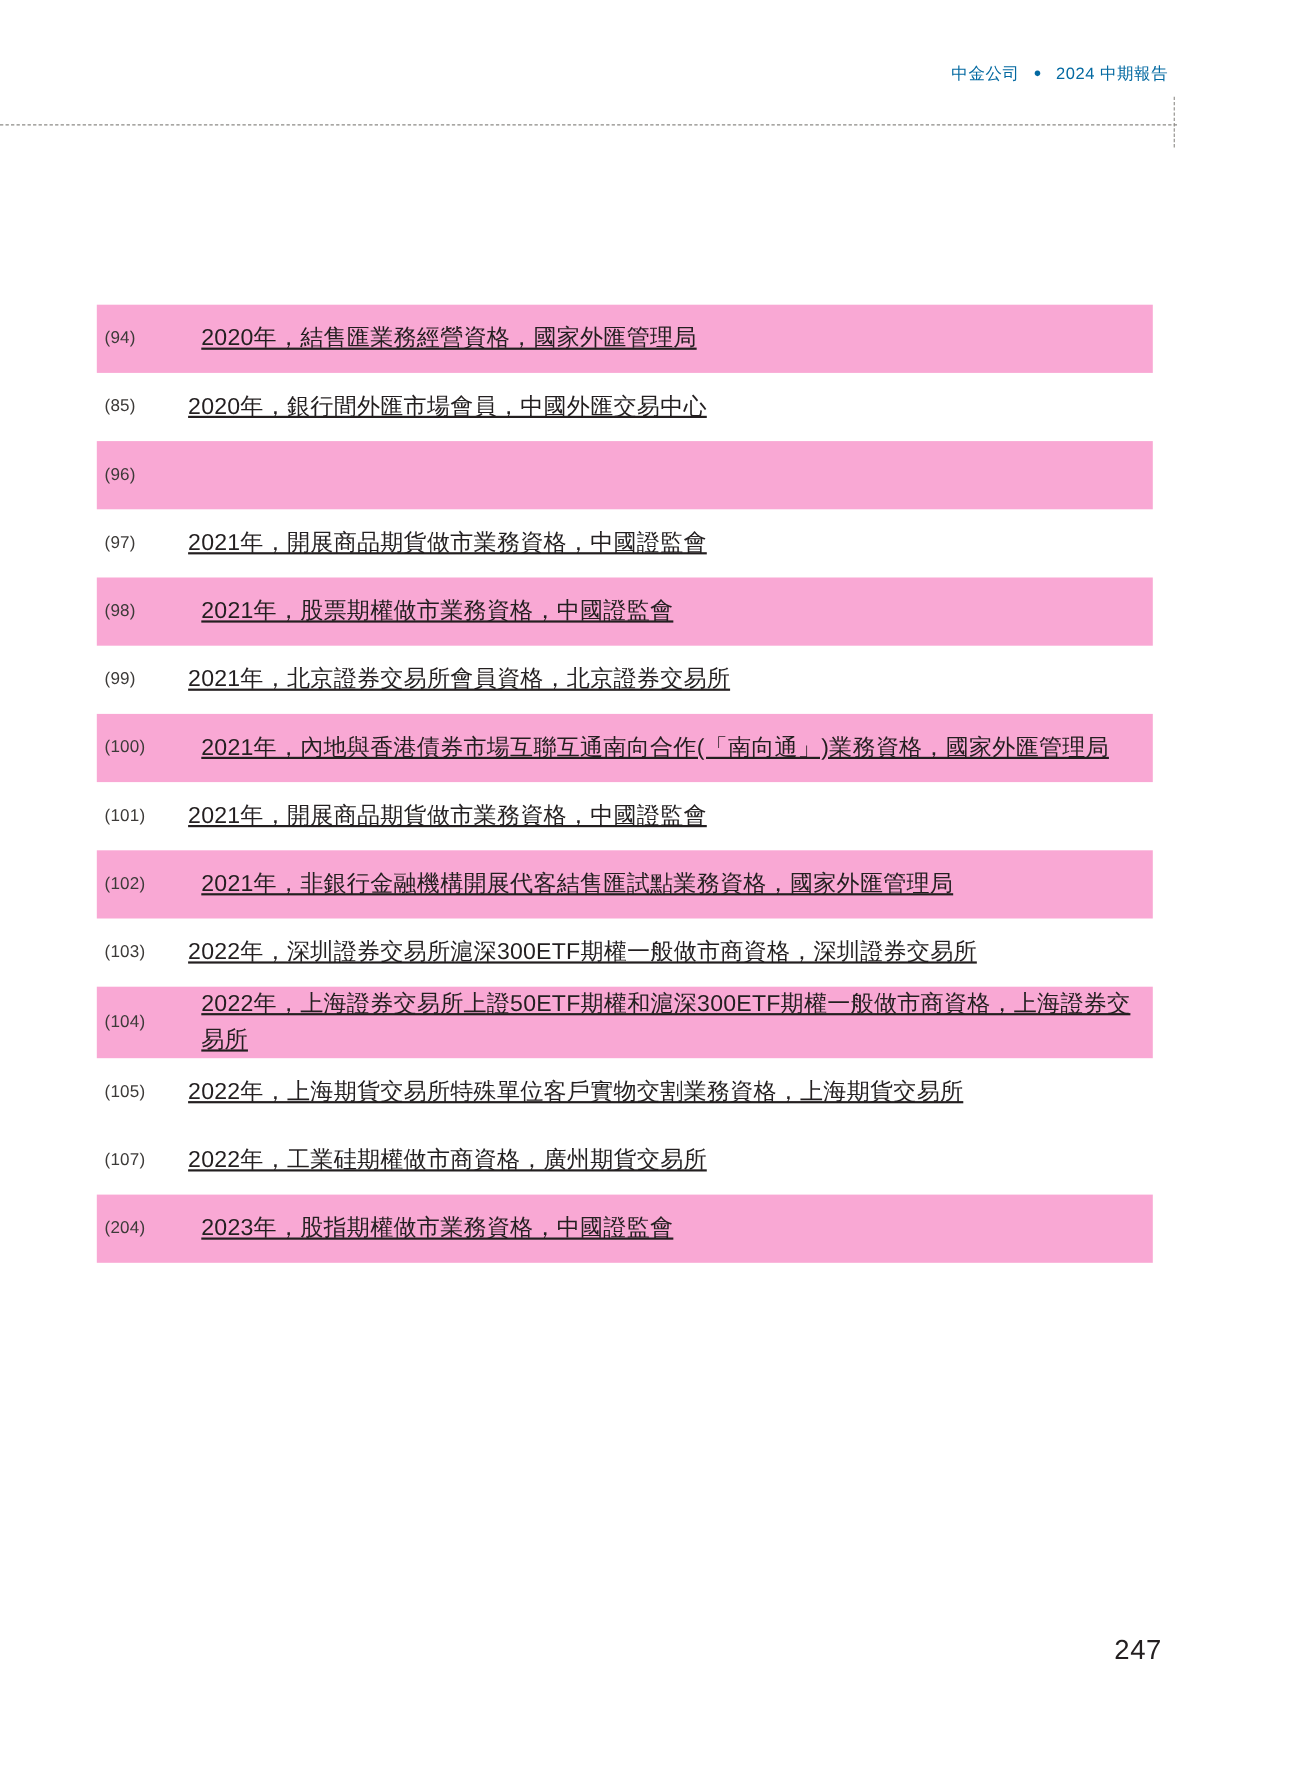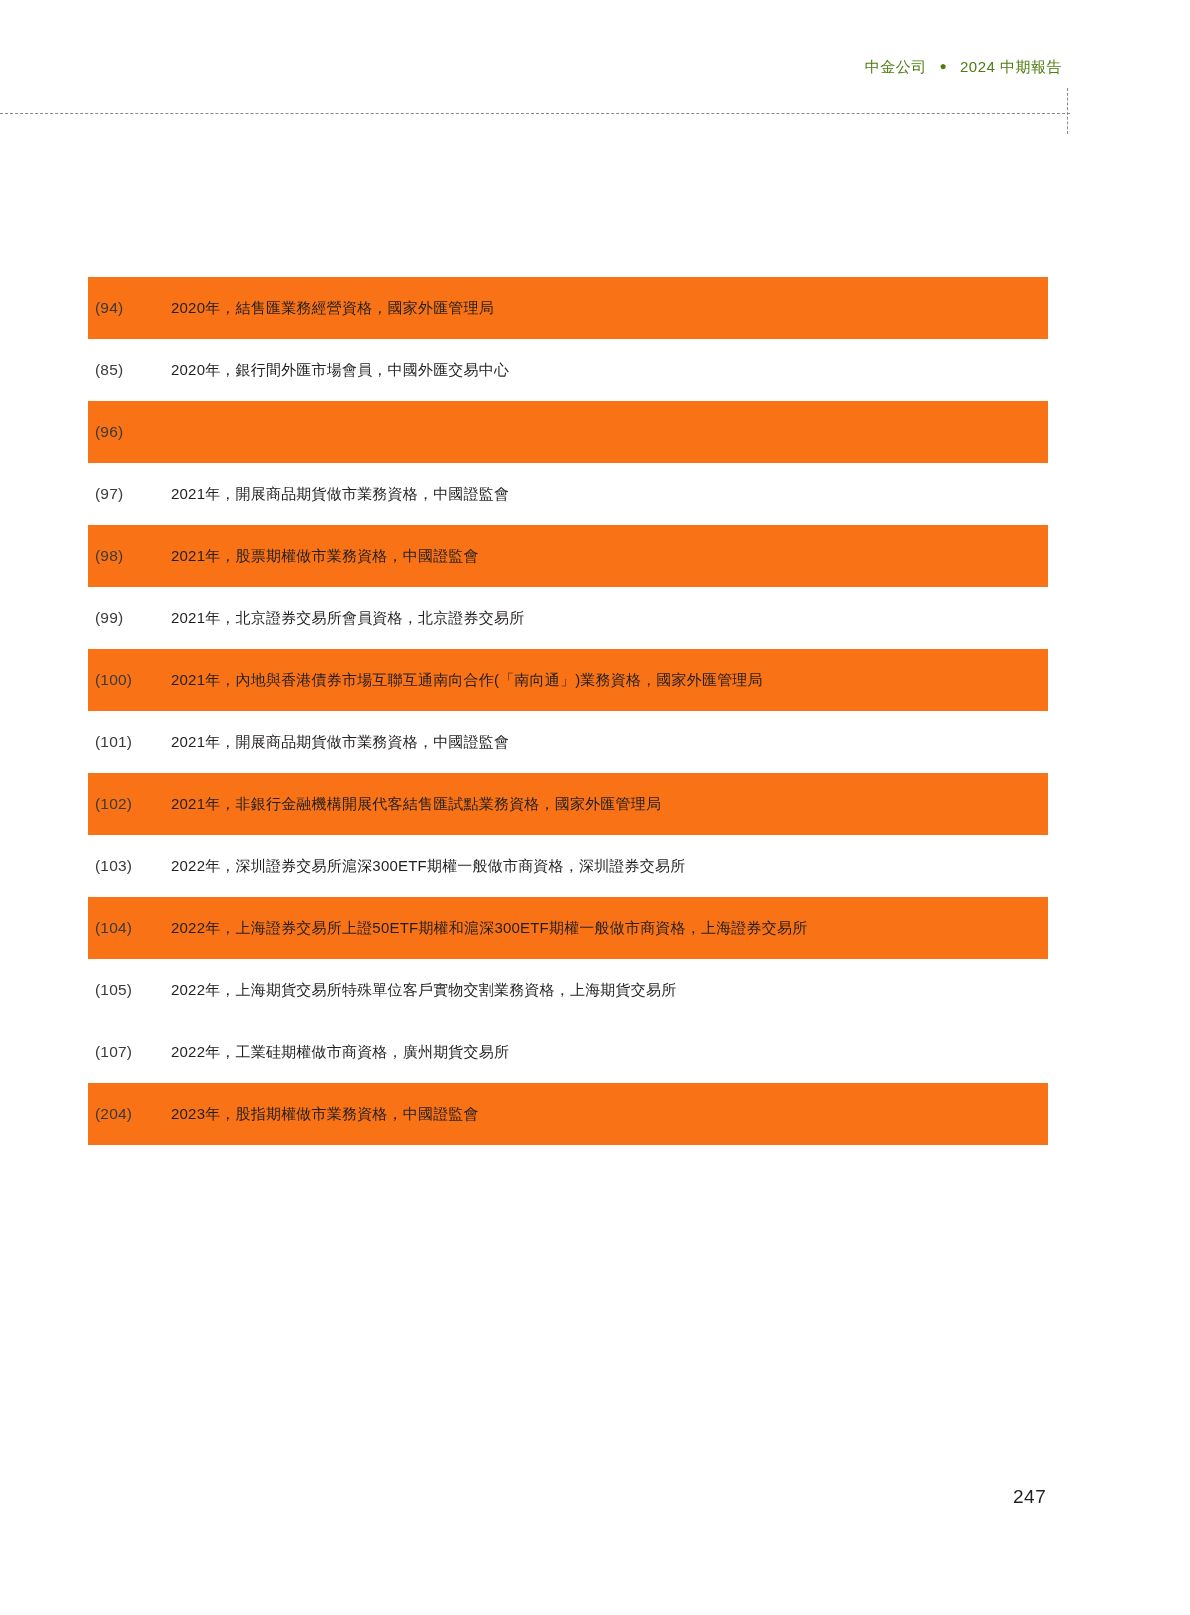--- a/index.html
+++ b/index.html
@@ -16,21 +16,21 @@
     overflow: hidden;
   }
 
   
   .header {
     position: absolute;
     top: 58px;
     right: 128px;
     font-size: 15px;
     letter-spacing: 0.5px;
-    color: #4d7c0f;
+    color: #0369a1;
     white-space: nowrap;
   }
   .header .sep {
     margin: 0 8px;
     font-size: 12px;
     position: relative;
     top: -2px;
   }
 
   
@@ -59,42 +59,44 @@
     width: 960px;
   }
   .row {
     display: flex;
     align-items: center;
     min-height: 62px;
     padding: 0 0 0 7px;
     box-sizing: border-box;
   }
   .row.shaded {
-    background: #f97316;
+    background: #f9a8d4;
+    gap: 12px;
   }
   .row-num {
     width: 76px;
     flex: 0 0 76px;
     font-size: 15.5px;
     color: #3c3a38;
     letter-spacing: 0.2px;
   }
   .row-text {
-    font-size: 15px;
+    font-size: 21px;
     line-height: 1.55;
     color: #231f20;
     letter-spacing: 0.2px;
+    text-decoration: underline;
   }
 
   
   .page-number {
     position: absolute;
     left: 1013px;
     top: 1486px;
-    font-size: 19px;
+    font-size: 25px;
     color: #231f20;
     letter-spacing: 0.5px;
   }
 </style>
 </head>
 <body>
 
 <div class="header">
   <span>中金公司</span>
   <span class="sep">●</span>

